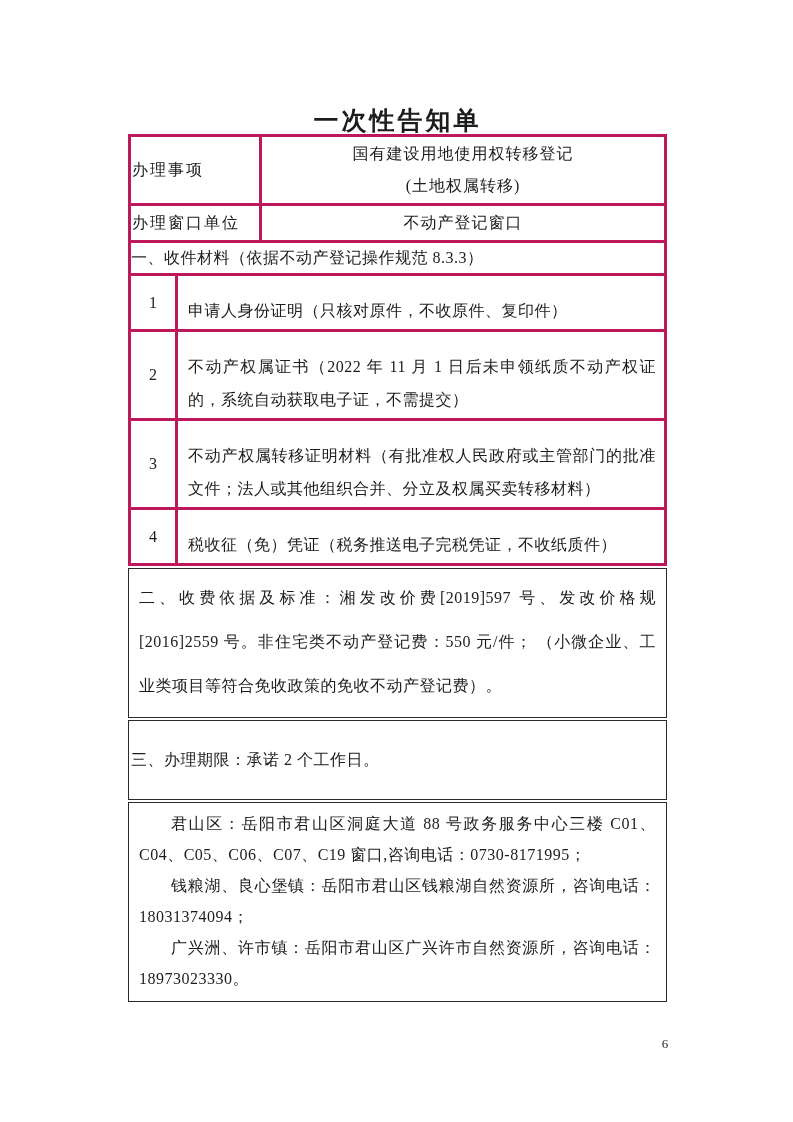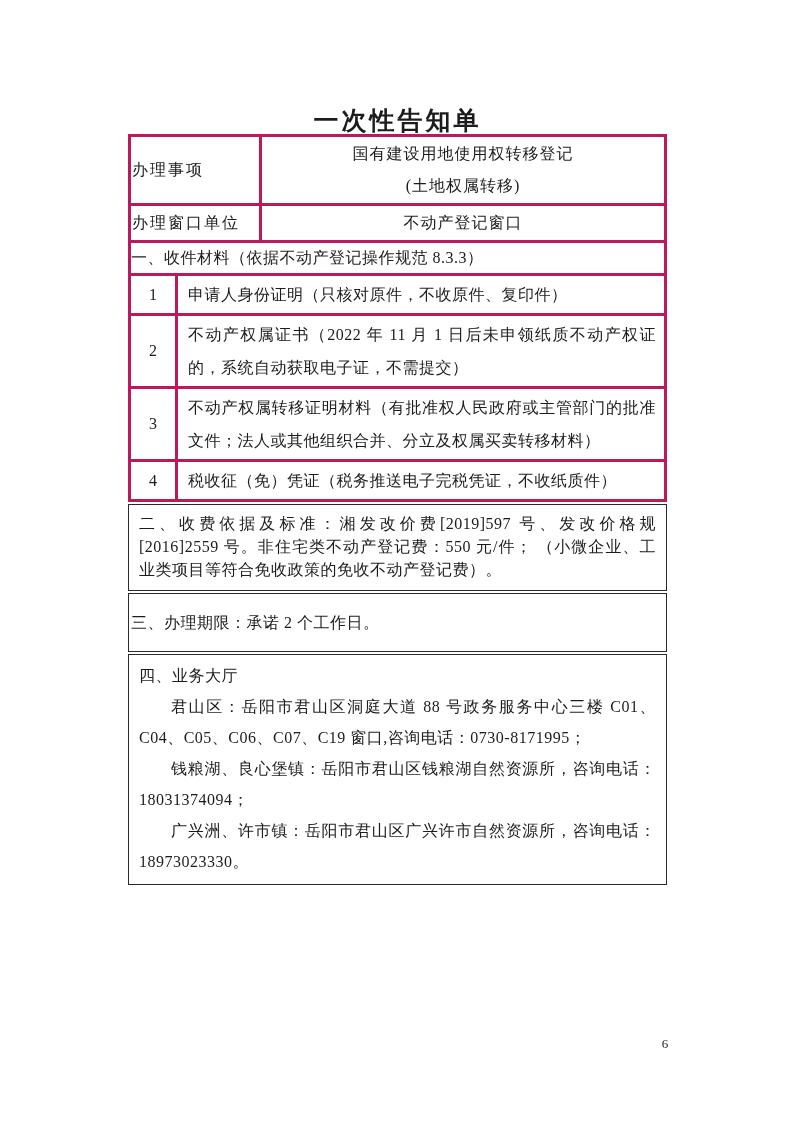--- a/index.html
+++ b/index.html
@@ -59,30 +59,30 @@
     letter-spacing: 1px;
   }
   .sec-hdr {
     padding-left: 0;
     letter-spacing: 0.5px;
   }
   .num-cell {
     text-align: center;
   }
   .text-cell {
-    padding: 2px 8px 2px 10px;
+    padding: 18px 8px 2px 10px;
     line-height: 33px;
     text-align: justify;
     letter-spacing: 0.5px;
   }
   .block {
     border: 1px solid #2a2a2a;
     margin-top: 2px;
     font-size: 16px;
-    line-height: 23px;
+    line-height: 44px;
     text-align: justify;
     letter-spacing: 0.5px;
     padding: 7px 10px 9px 10px;
   }
   .block-deadline {
     padding: 17px 10px 17px 2px;
   }
   .block-hall {
     padding: 5px 10px 7px 10px;
     line-height: 31px;
@@ -153,21 +153,20 @@
           <td class="text-cell" colspan="2">税收征（免）凭证（税务推送电子完税凭证，不收纸质件）</td>
         </tr>
       </tbody>
     </table>
 
     <div class="block block-fee">二、收费依据及标准：湘发改价费[2019]597 号、发改价格规[2016]2559 号。非住宅类不动产登记费：550 元/件； （小微企业、工业类项目等符合免收政策的免收不动产登记费）。</div>
 
     <div class="block block-deadline">三、办理期限：承诺 2 个工作日。</div>
 
     <div class="block block-hall">
-      <p>四、业务大厅</p>
       <p class="hall-par">君山区：岳阳市君山区洞庭大道 88 号政务服务中心三楼 C01、C04、C05、C06、C07、C19 窗口,咨询电话：0730-8171995；</p>
       <p class="hall-par">钱粮湖、良心堡镇：岳阳市君山区钱粮湖自然资源所，咨询电话：18031374094；</p>
       <p class="hall-par">广兴洲、许市镇：岳阳市君山区广兴许市自然资源所，咨询电话：18973023330。</p>
     </div>
 
 
   </div>
 
   <div class="page-number">6</div>
 

